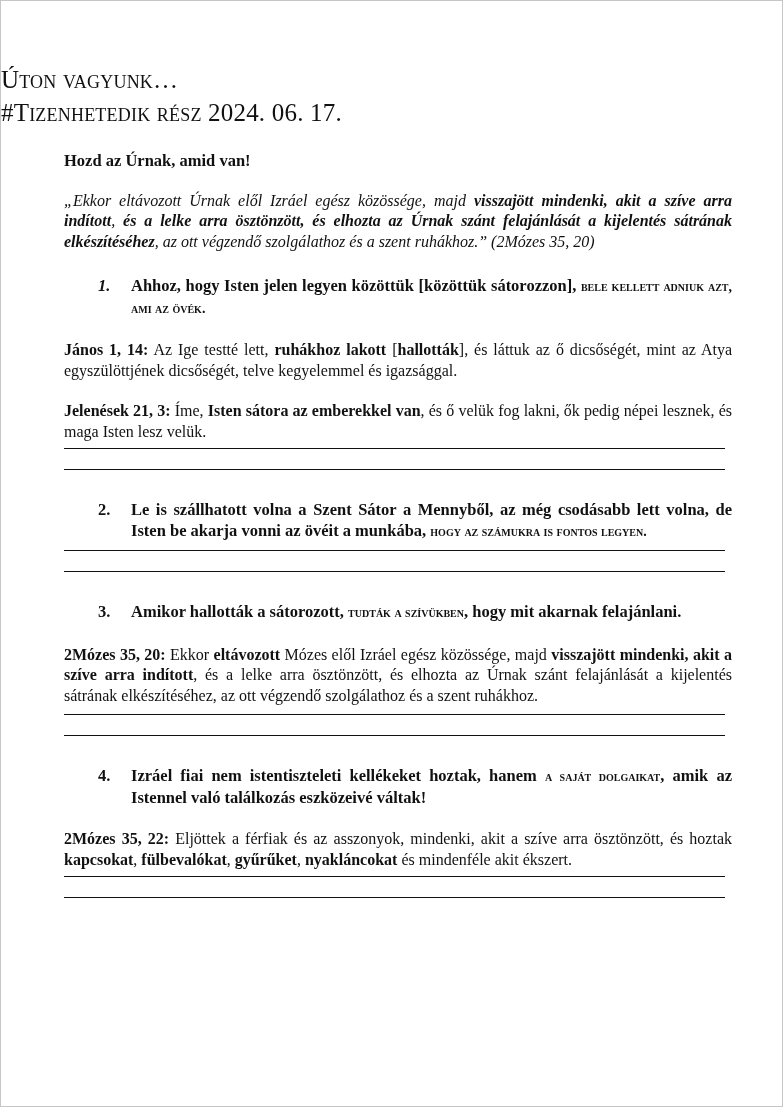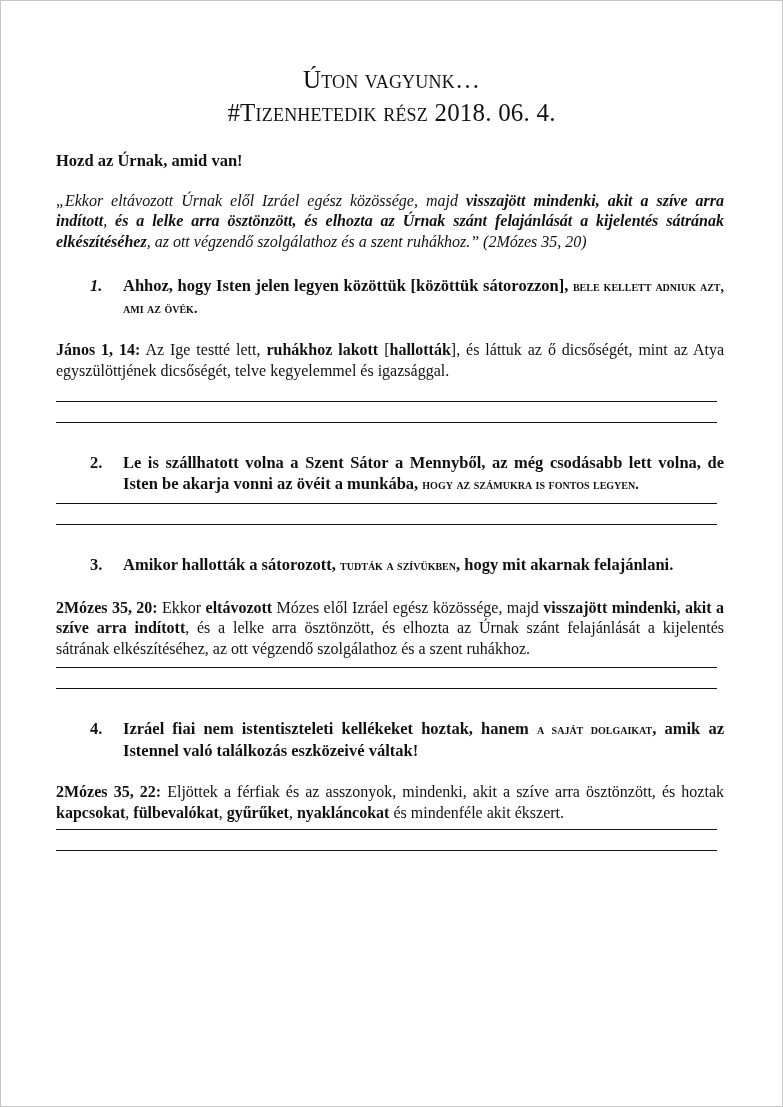--- a/index.html
+++ b/index.html
@@ -7,28 +7,28 @@
     .page {
       position: relative;
       width: 781px; height: 1105px;
       border: 1px solid #c6c6c6;
       background: #ffffff;
       font-family: "Liberation Serif", "DejaVu Serif", serif;
       color: #111111;
     }
     .title-block {
       position: absolute; left: 0; right: 0; top: 62px;
-      text-align: center;
+      text-align: left;
       font-size: 25px; line-height: 33px;
       font-variant: small-caps;
       letter-spacing: 0.2px;
     }
     .title-block div { white-space: nowrap; }
     .content {
-      position: absolute; left: 55px; width: 668px; top: 150px;
+      position: absolute; left: 63px; width: 668px; top: 150px;
       font-size: 16px; line-height: 20.5px;
       text-align: justify;
     }
     .h-intro { font-weight: bold; font-size: 16.5px; margin: 0 0 19px 0; }
     .quote { font-style: italic; margin: 0 0 24px 0; }
     .quote b { font-weight: bold; }
     .point {
       position: relative; padding-left: 67px; font-weight: bold;
       margin: 0 0 21px 0; font-size: 16.5px;
     }
@@ -47,36 +47,37 @@
     }
     .rules { margin: 0 0 30px 0; }
     .rules .rule + .rule { margin-top: 20px; }
   </style>
 </head>
 <body>
 
 <div class="page">
   <div class="title-block">
     <div>Úton vagyunk…</div>
-    <div>#Tizenhetedik rész 2018. 06. 4.</div>
+    <div>#Tizenhetedik rész 2024. 06. 17.</div>
   </div>
 
   <div class="content">
     <p class="h-intro">Hozd az Úrnak, amid van!</p>
 
     <p class="quote"><span>„Ekkor eltávozott Úrnak elől Izráel egész közössége, majd </span><b>visszajött mindenki, akit a szíve arra indított</b><span>, </span><b>és a lelke arra ösztönzött, és elhozta az Úrnak szánt felajánlását a kijelentés sátrának elkészítéséhez</b><span>, az ott végzendő szolgálathoz és a szent ruhákhoz.” (2Mózes 35, 20)</span></p>
 
     <div class="point">
       <span class="num italic">1.</span>
       <span>Ahhoz, hogy Isten jelen legyen közöttük [közöttük sátorozzon], </span><span class="sc">bele kellett adniuk azt, ami az övék.</span>
     </div>
 
 
     <p class="verse"><span class="ref">János 1, 14:</span><span> Az Ige testté lett, </span><b>ruhákhoz lakott</b><span> [</span><b>hallották</b><span>], és láttuk az ő dicsőségét, mint az Atya egyszülöttjének dicsőségét, telve kegyelemmel és igazsággal.</span></p>
 
+    <p class="verse" style="margin-bottom:6px"><span class="ref">Jelenések 21, 3:</span><span> Íme, </span><b>Isten sátora az emberekkel van</b><span>, és ő velük fog lakni, ők pedig népei lesznek, és maga Isten lesz velük.</span></p>
 
     <div class="rules">
       <div class="rule"></div>
       <div class="rule"></div>
     </div>
 
     <div class="point" style="margin-bottom:8px">
       <span class="num">2.</span>
       <span>Le is szállhatott volna a Szent Sátor a Mennyből, az még csodásabb lett volna, de Isten be akarja vonni az övéit a munkába, </span><span class="sc">hogy az számukra is fontos legyen.</span>
     </div>

